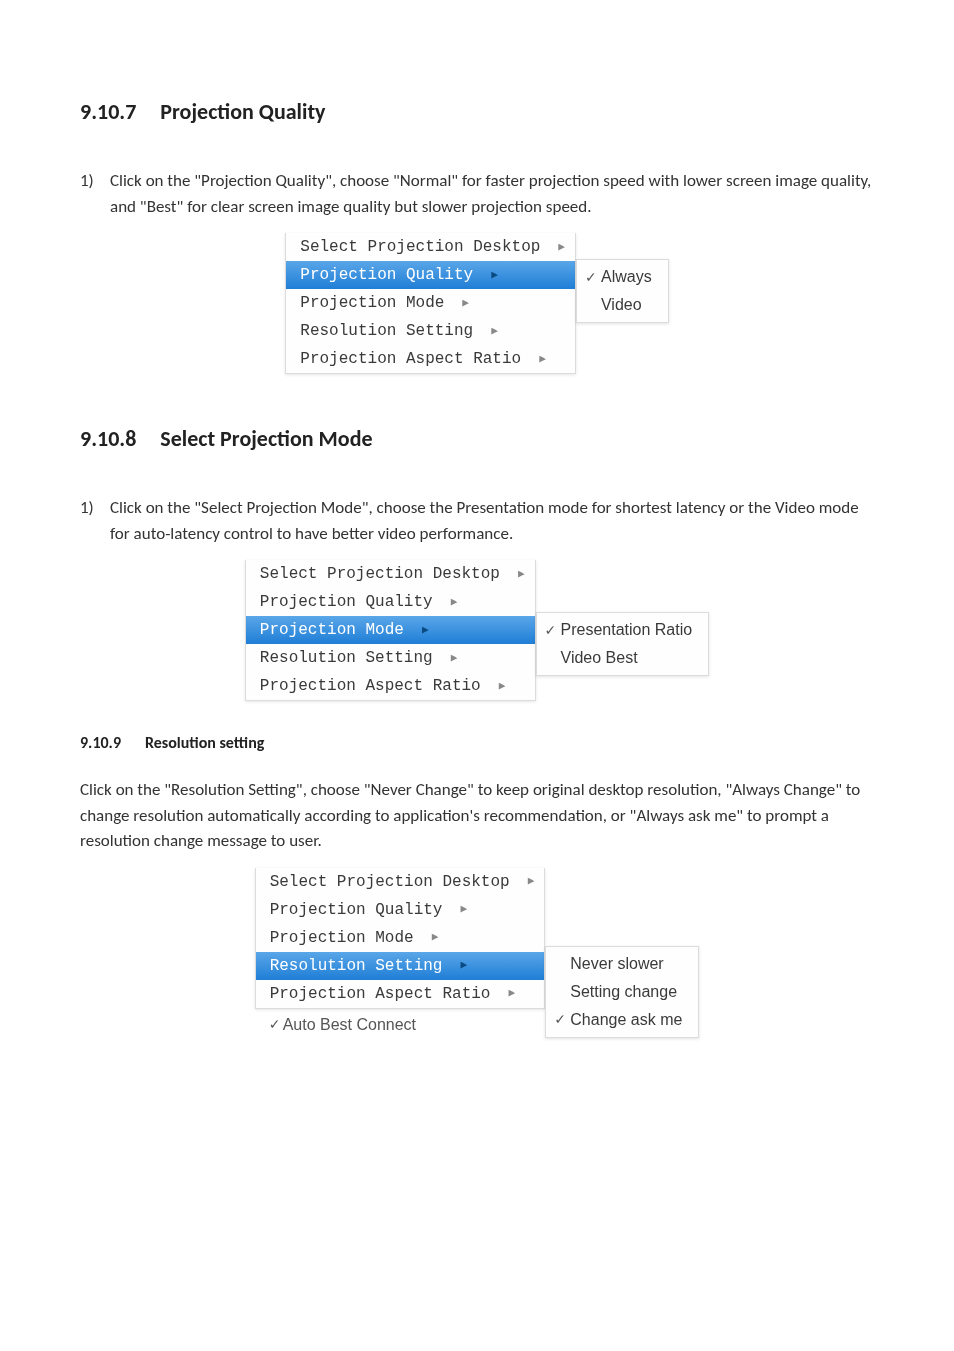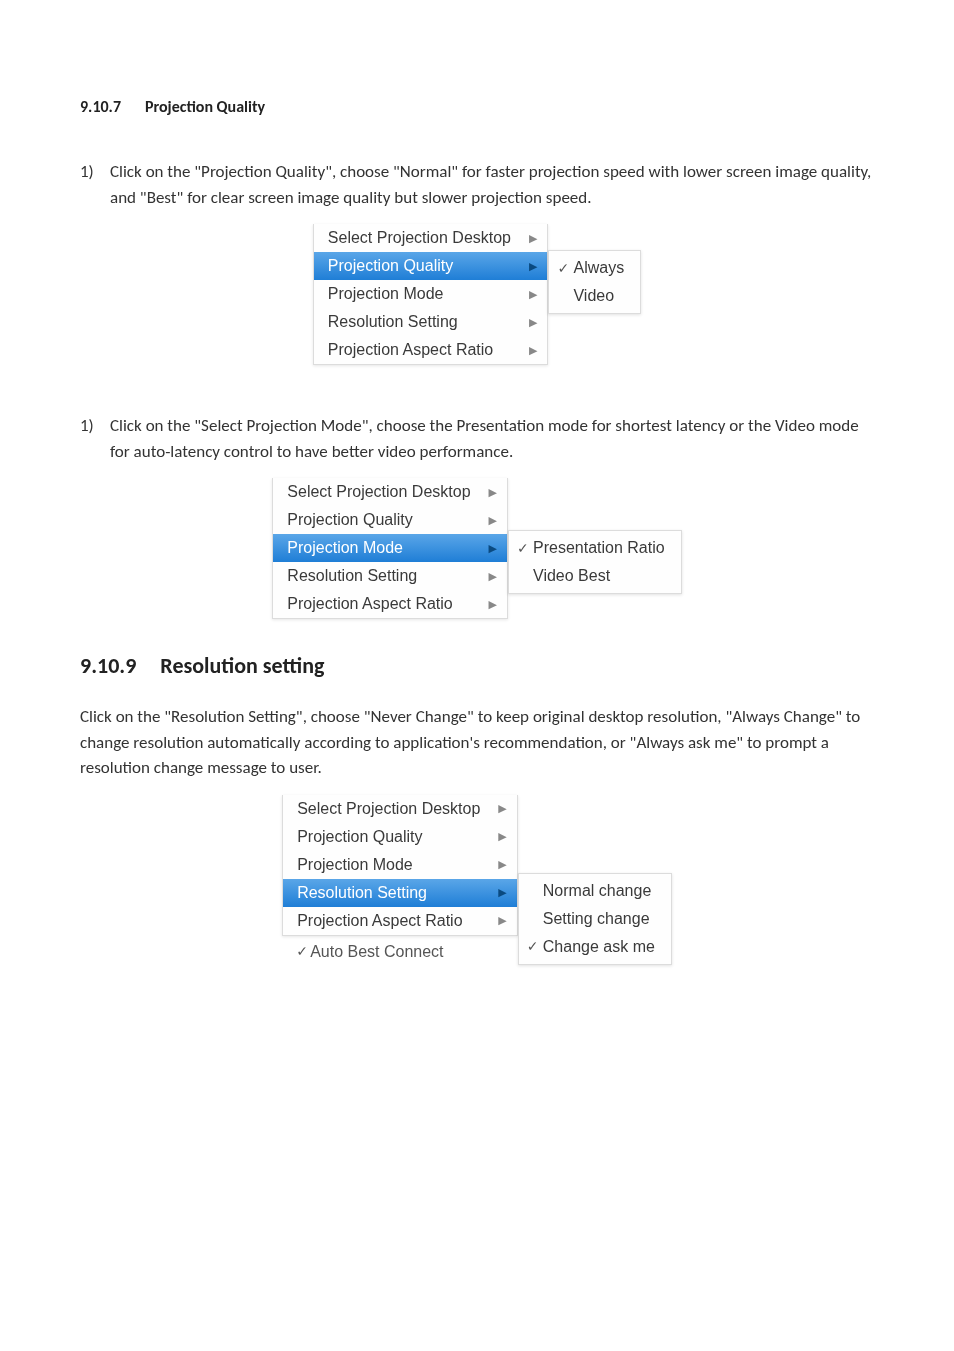--- a/index.html
+++ b/index.html
@@ -11,27 +11,27 @@
       font-family: Calibri, Arial, sans-serif;
       background: #ffffff;
       padding: 95px 80px 50px 80px;
       width: 954px;
       color: #333333;
       font-size: 17px;
       line-height: 1.5;
     }
     .section-heading {
       font-weight: bold;
-      font-size: 16px;
+      font-size: 22px;
       color: #222222;
       margin-bottom: 40px;
     }
     .section-heading-tight {
       font-weight: bold;
-      font-size: 22px;
+      font-size: 16px;
       color: #222222;
       margin-bottom: 22px;
     }
     .section-number {
       margin-right: 24px;
     }
     .ol-item {
       margin-left: 30px;
       margin-bottom: 14px;
     }
@@ -56,23 +56,22 @@
     .main-menu {
       background: #fefefe;
       border-left: 1px solid #dcdcdc;
       border-right: 1px solid #dcdcdc;
       border-bottom: 1px solid #dcdcdc;
       box-shadow: 0 1px 3px rgba(0,0,0,0.1);
     }
     .menu-item {
       display: flex;
       align-items: center;
-      justify-content: space-between;
       padding: 2px 10px 2px 14px;
-      font-family: Liberation Sans, sans-serif;
+      font-family: Liberation Mono, monospace;
       font-size: 16px;
       color: #3a3a3a;
     }
     .menu-item.selected {
       background: linear-gradient(to bottom, #5aa6e8 0%, #1f7ed6 100%);
       color: #ffffff;
     }
     .arrow {
       font-size: 11px;
       color: #888888;
@@ -154,20 +153,23 @@
         <div class="sub-item">
           <span class="check"></span>
           <span>Video</span>
         </div>
       </div>
     </div>
   </div>
 </div>
 
 <div class="section-block">
+  <h2 class="section-heading">
+    <span class="section-number">9.10.8</span><span>Select Projection Mode</span>
+  </h2>
   <div class="ol-item">
     <span class="ol-number">1)</span><span>Click on the "Select Projection Mode", choose the Presentation mode for shortest latency or the Video mode for auto-latency control to have better video performance.</span>
   </div>
   <div class="menu-wrapper" style="margin-bottom:30px;">
     <div class="menu-box">
       <div class="main-menu">
         <div class="menu-item">
           <span>Select Projection Desktop</span>
           <span class="arrow">▶</span>
         </div>
@@ -233,21 +235,21 @@
           </div>
         </div>
         <div class="standalone-item">
           <span class="check" style="width:14px;">✓</span>
           <span>Auto Best Connect</span>
         </div>
       </div>
       <div class="submenu" style="margin-top:78px;">
         <div class="sub-item">
           <span class="check"></span>
-          <span>Normal change</span>
+          <span>Never slower</span>
         </div>
         <div class="sub-item">
           <span class="check"></span>
           <span>Setting change</span>
         </div>
         <div class="sub-item">
           <span class="check">✓</span>
           <span>Change ask me</span>
         </div>
       </div>

